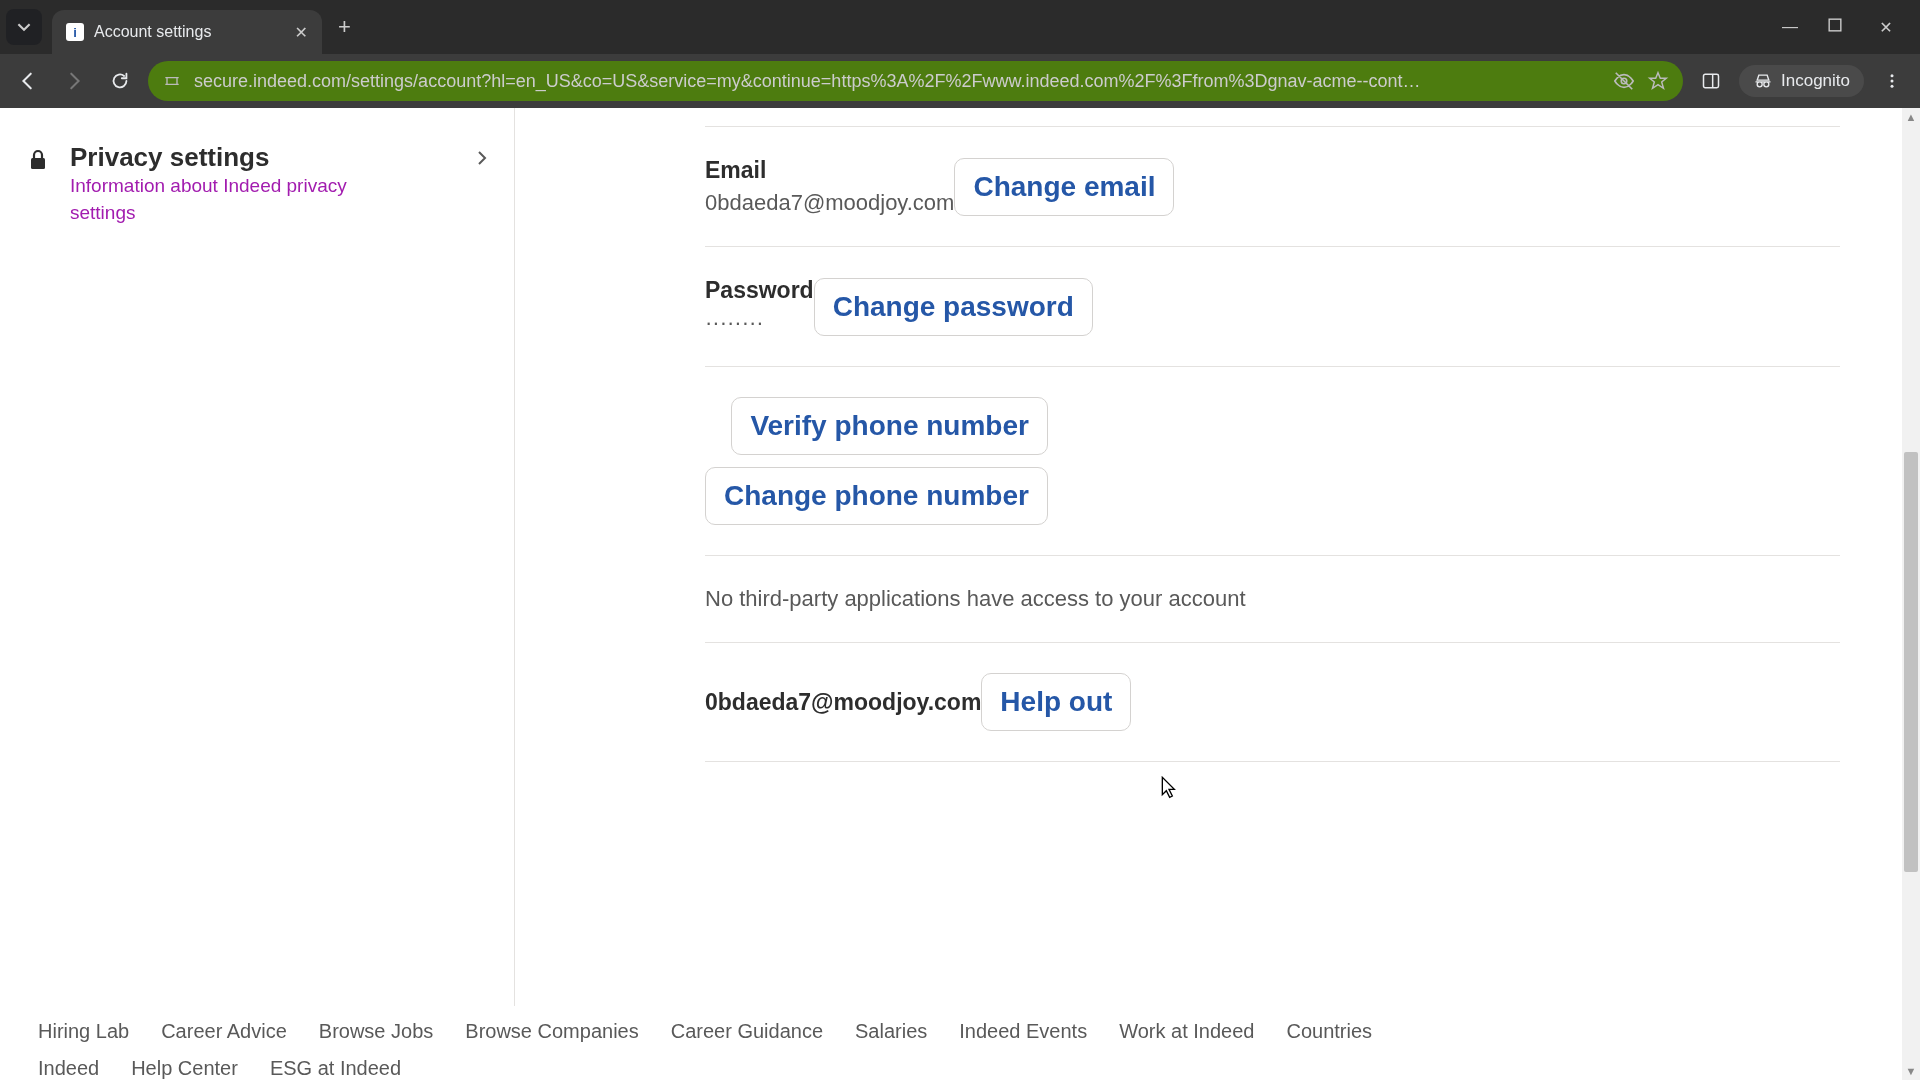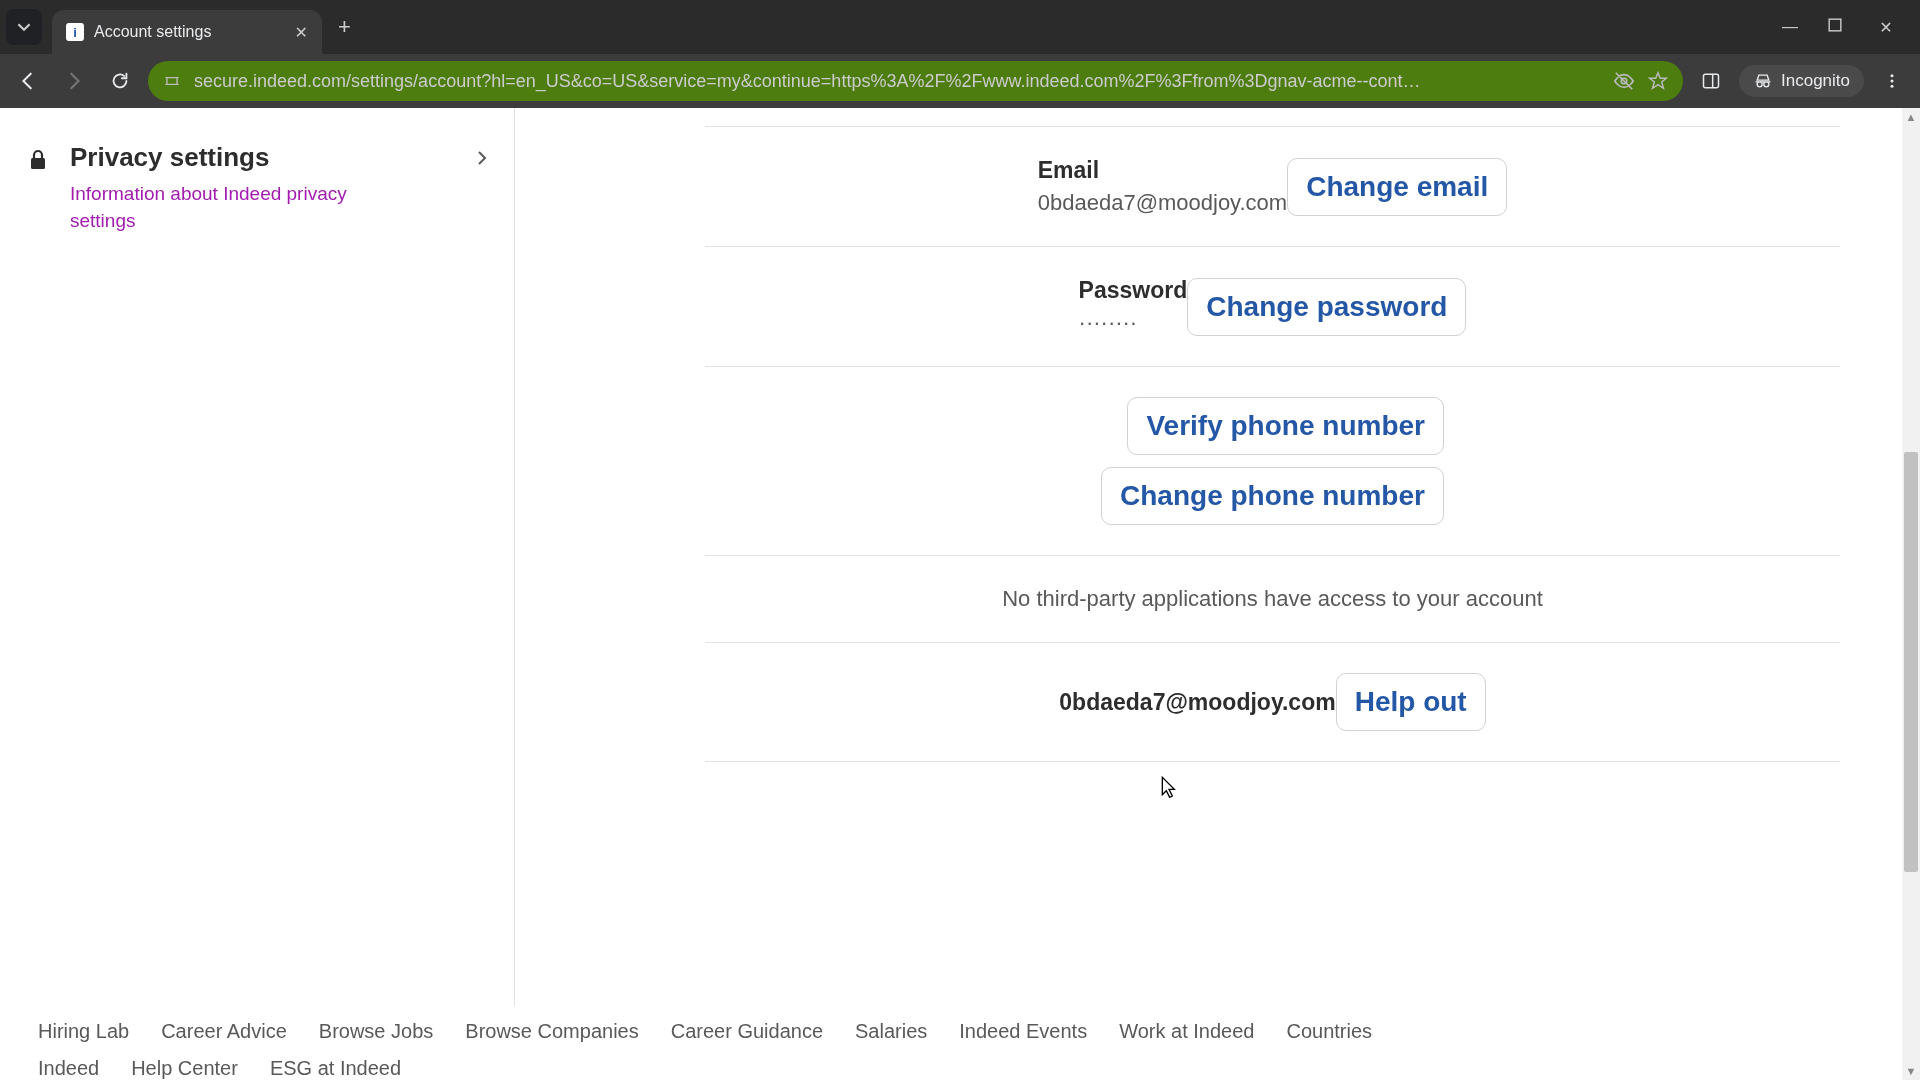--- a/index.html
+++ b/index.html
@@ -23,26 +23,26 @@
   .url-text { flex: 1; white-space: nowrap; overflow: hidden; }
   .url-icon { color: #bbb; display: flex; align-items: center; }
   .incog { display: flex; align-items: center; gap: 8px; color: #e8eaed; background: #4a4a4a; padding: 6px 14px; border-radius: 20px; font-size: 17px; }
   
   
   .page { flex: 1; display: flex; background: #fff; position: relative; }
   .sidebar { width: 515px; border-right: 1px solid #e4e2e0; padding: 20px 0; }
   .side-item { display: flex; align-items: flex-start; padding: 14px 24px; gap: 18px; cursor: pointer; }
   .side-icon { width: 28px; height: 28px; display: flex; align-items: center; justify-content: center; color: #2d2d2d; margin-top: 4px; }
   .side-text { flex: 1; }
-  .side-title { font-size: 26px; font-weight: 700; color: #2d2d2d; margin-bottom: 8px; }
+  .side-title { font-size: 26px; font-weight: 700; color: #2d2d2d; margin-bottom: 0; }
   .side-desc { font-size: 19px; color: #a21caf; line-height: 1.4; max-width: 320px; }
   .side-chevron { color: #595959; margin-top: 8px; }
   
   .main { flex: 1; padding: 0 80px 0 190px; }
-  .row { display: flex; align-items: center; justify-content: center; padding: 30px 0; border-bottom: 1px solid #e4e2e0; }
+  .row { display: flex; align-items: center; justify-content: flex-start; padding: 30px 0; border-bottom: 1px solid #e4e2e0; }
   .row:first-child { border-top: 1px solid #e4e2e0; margin-top: 18px; }
   .row-left { display: flex; flex-direction: column; gap: 6px; }
   .row-label { font-size: 23px; font-weight: 700; color: #2d2d2d; }
   .row-value { font-size: 22px; color: #595959; }
   .row-actions { display: flex; flex-direction: column; gap: 12px; align-items: flex-end; }
   .action-btn { border: 1px solid #d4d2d0; background: #fff; color: #2557a7; font-size: 28px; font-weight: 700; padding: 12px 18px; border-radius: 10px; cursor: pointer; white-space: nowrap; }
   
   .footer { position: absolute; bottom: 0; left: 16px; right: 0; padding: 14px 22px 0; background: #fff; }
   .footer-links { display: flex; flex-wrap: wrap; gap: 32px; font-size: 20px; color: #595959; }
   .footer-link { cursor: pointer; }

